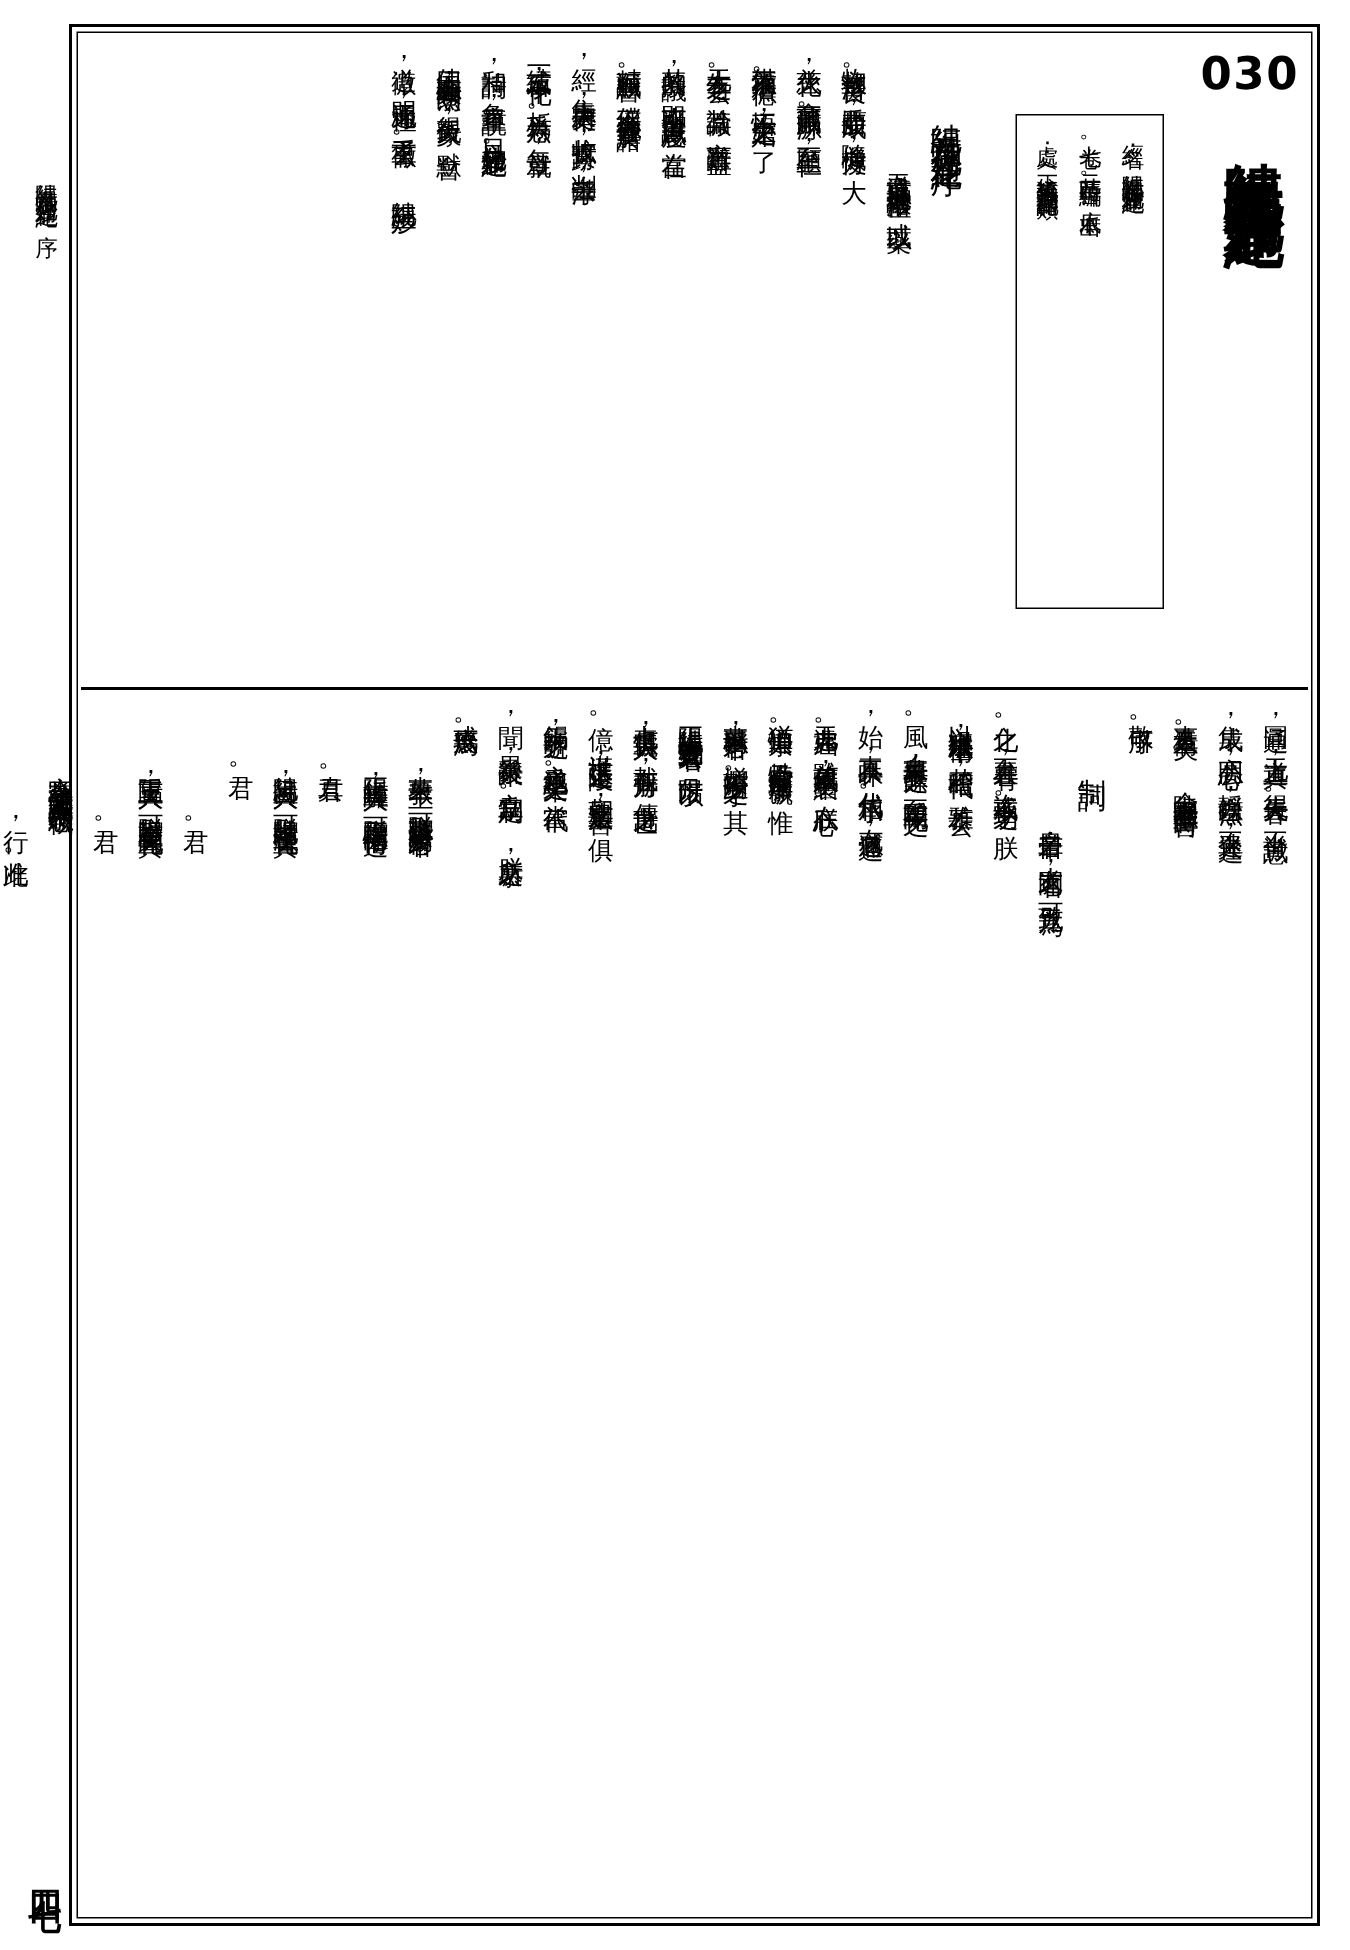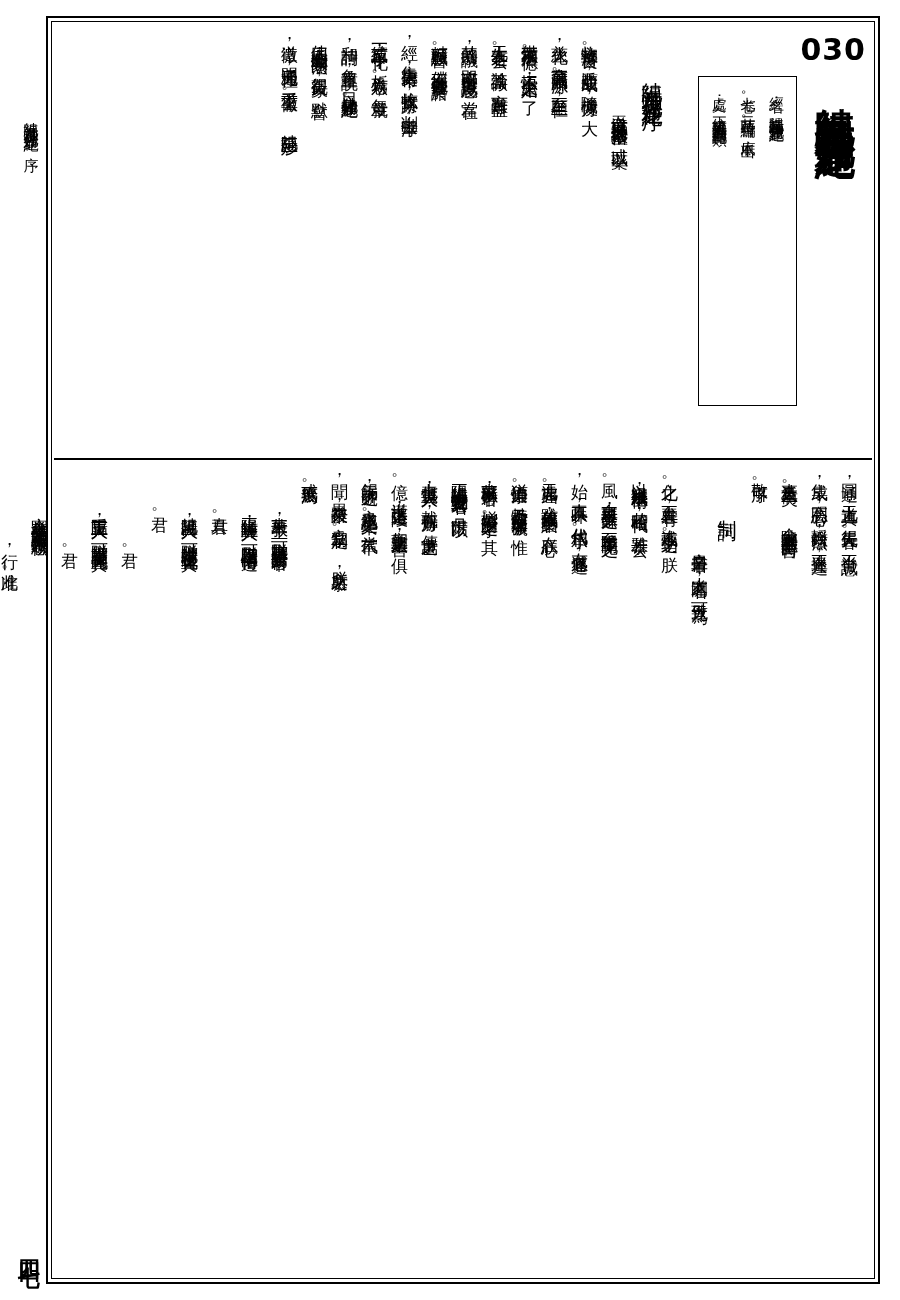--- a/index.html
+++ b/index.html
@@ -125,21 +125,21 @@
     letter-spacing: 1px;
     font-family: "DejaVu Sans", "Liberation Sans", sans-serif;
     margin-bottom: 10px;
     text-align: center;
   }
   .title-wrap {
     display: flex;
     flex-direction: column;
     align-items: center;
     height: 410px;
-    margin-left: 3px;
+    margin-left: 24px;
   }
 
   
   .notebox {
     border: 1.5px solid #000;
     padding: 8px 6px 8px 6px;
     margin-left: 14px;
     margin-top: 44px;
     height: 330px;
     box-sizing: border-box;

